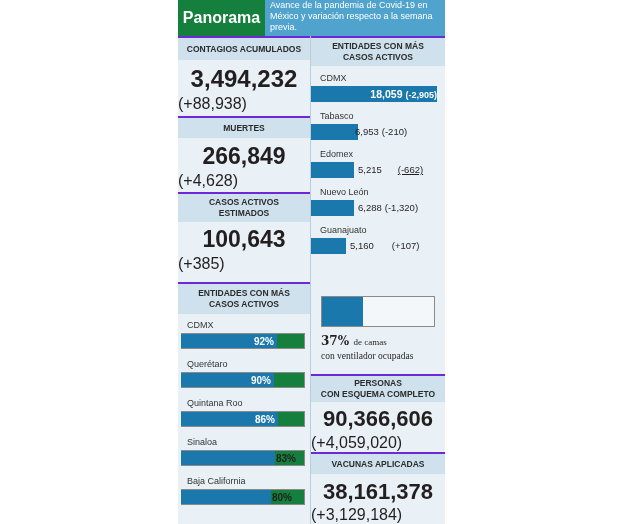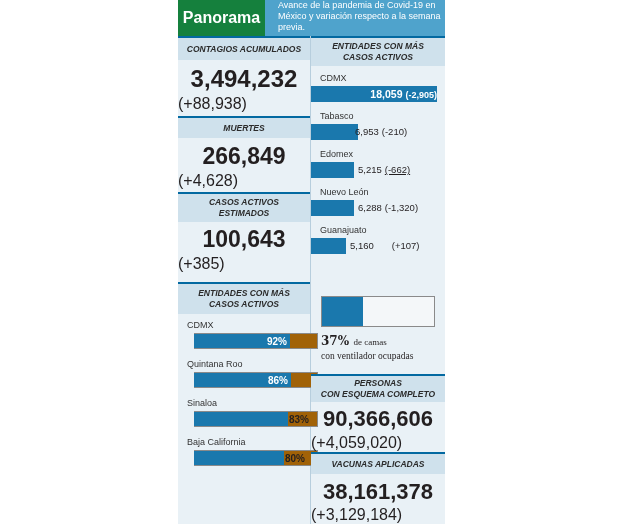--- a/index.html
+++ b/index.html
@@ -1,29 +1,29 @@
 <!DOCTYPE html>
 <html><head>
 <meta charset="utf-8">
 <style>
   html,body{margin:0;padding:0;background:#ffffff;}
   body{width:628px;height:524px;position:relative;overflow:hidden;font-family:"Liberation Sans","DejaVu Sans",sans-serif;color:#231f20;}
   .panel{position:absolute;left:178px;top:0;width:267px;height:524px;background:#e9f1f6;}
   .hdr{position:absolute;left:0;top:0;width:267px;height:36px;background:#4fa3cc;}
   .hdr-title{position:absolute;left:0;top:0;width:87px;height:36px;background:#15803d;color:#fff;font-weight:bold;font-size:16px;line-height:36px;text-align:center;}
-  .hdr-desc{position:absolute;left:100px;top:0;width:172px;color:#fff;font-size:9px;line-height:11px;}
+  .hdr-desc{position:absolute;left:92px;top:0;width:172px;color:#fff;font-size:9px;line-height:11px;}
   .col{position:absolute;top:36px;}
   .colL{left:0;width:132px;}
   .colR{left:133px;width:134px;}
   .divider{position:absolute;left:132px;top:36px;width:1px;height:488px;background:#b7cedd;}
-  .box-hdr{background:#cfe1ec;color:#2b2b2b;font-size:8.5px;font-weight:bold;text-align:center;line-height:11px;display:flex;align-items:center;justify-content:center;border-top:2px solid #0369a1;font-style:italic;}
+  .box-hdr{background:#cfe1ec;color:#2b2b2b;font-size:8.5px;font-weight:bold;text-align:center;line-height:11px;display:flex;align-items:center;justify-content:center;border-top:2px solid #6d28d9;}
   .big{text-align:center;font-weight:bold;color:#231f20;}
   .sub{text-align:left;font-size:16px;color:#231f20;}
   .lbl{font-size:9px;color:#333;padding-left:9px;}
-  .pbar{position:relative;margin-left:16px;height:16px;width:124px;background:#a16207;border:1px solid #8a8a8a;border-left:none;box-sizing:border-box;}
+  .pbar{position:relative;margin-left:3px;height:16px;width:124px;background:#15803d;border:1px solid #8a8a8a;border-left:none;box-sizing:border-box;}
   .pfill{position:absolute;left:0;top:0;height:100%;background:#1a78ad;}
   .pval{position:absolute;top:0;font-size:10px;font-weight:bold;line-height:15px;}
   .hbar{position:relative;height:16px;}
   .hfill{position:absolute;left:0;top:0;height:16px;background:#1a78ad;}
   .hval{position:absolute;top:0;font-size:9.5px;line-height:16px;white-space:nowrap;}
 </style>
 </head>
 <body>
 
 <div class="panel">
@@ -63,20 +63,27 @@
       </div>
       <div id="occ-list" style="padding-top:6px;">
           <div style="margin-bottom: 10px;">
             <div class="lbl" style="margin-bottom: 3px;">CDMX</div>
             <div class="pbar">
               <div class="pfill" style="width: 96px;"></div>
               <div class="pval" style="color: rgb(255, 255, 255); right: 30px;">92%</div>
             </div>
           </div>
           <div style="margin-bottom: 10px;">
+            <div class="lbl" style="margin-bottom: 3px;">Querétaro</div>
+            <div class="pbar">
+              <div class="pfill" style="width: 93px;"></div>
+              <div class="pval" style="color: rgb(255, 255, 255); right: 33px;">90%</div>
+            </div>
+          </div>
+          <div style="margin-bottom: 10px;">
             <div class="lbl" style="margin-bottom: 3px;">Quintana Roo</div>
             <div class="pbar">
               <div class="pfill" style="width: 97px;"></div>
               <div class="pval" style="color: rgb(255, 255, 255); right: 29px;">86%</div>
             </div>
           </div>
           <div style="margin-bottom: 10px;">
             <div class="lbl" style="margin-bottom: 3px;">Sinaloa</div>
             <div class="pbar">
               <div class="pfill" style="width: 94px;"></div>
@@ -112,21 +119,21 @@
             <div class="lbl" style="margin-bottom: 3px;">Tabasco</div>
             <div class="hbar">
               <div class="hfill" style="width: 47px;"></div>
               <div class="hval" style="color: rgb(35, 31, 32); left: 44px;"><span>6,953</span><span style="margin-left: 3px;">(-210)</span></div>
             </div>
           </div>
           <div style="margin-bottom: 9px;">
             <div class="lbl" style="margin-bottom: 3px;">Edomex</div>
             <div class="hbar">
               <div class="hfill" style="width: 43px;"></div>
-              <div class="hval" style="color: rgb(35, 31, 32); left: 47px;"><span>5,215</span><span style="margin-left: 3px; text-decoration: underline;">(-662)</span></div>
+              <div class="hval" style="color: rgb(35, 31, 32); left: 47px;"><span>5,215</span><span style="margin-left: 16px; text-decoration: underline;">(-662)</span></div>
             </div>
           </div>
           <div style="margin-bottom: 9px;">
             <div class="lbl" style="margin-bottom: 3px;">Nuevo León</div>
             <div class="hbar">
               <div class="hfill" style="width: 43px;"></div>
               <div class="hval" style="color: rgb(35, 31, 32); left: 47px;"><span>6,288</span><span style="margin-left: 3px;">(-1,320)</span></div>
             </div>
           </div>
           <div style="margin-bottom: 9px;">

